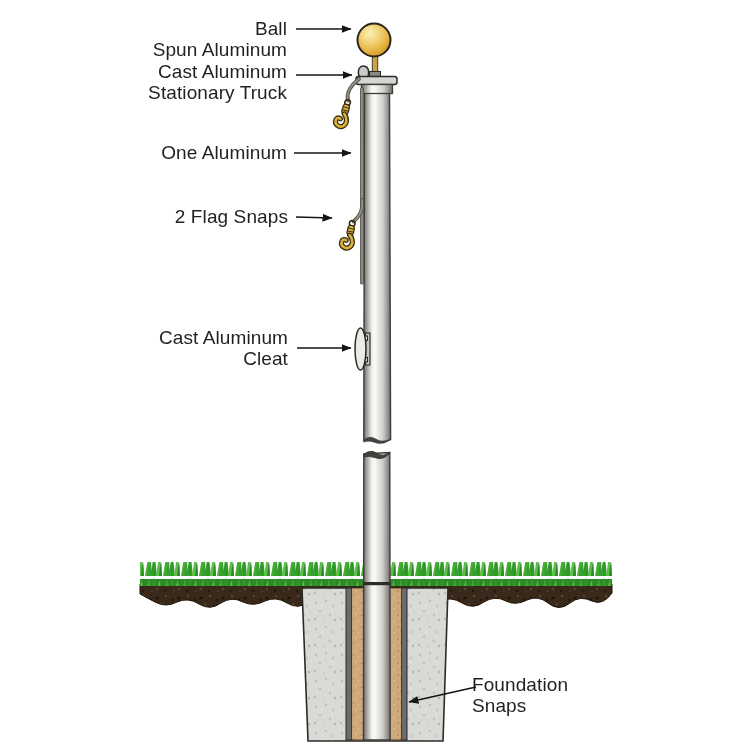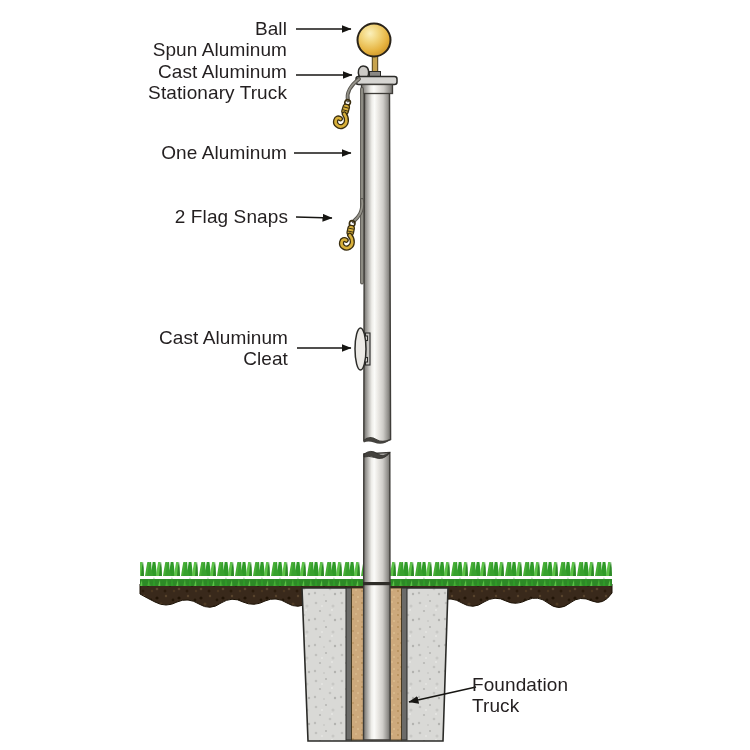--- a/index.html
+++ b/index.html
@@ -179,16 +179,16 @@
   <div>2 Flag Snaps</div>
 </div>
 
 <div class="label r" style="right:462px; top:327px;">
   <div>Cast Aluminum</div>
   <div>Cleat</div>
 </div>
 
 <div class="label" style="left:472px; top:674px;">
   <div>Foundation</div>
-  <div>Truck</div>
+  <div>Snaps</div>
 </div>
 
 </div>
 
 </body></html>

